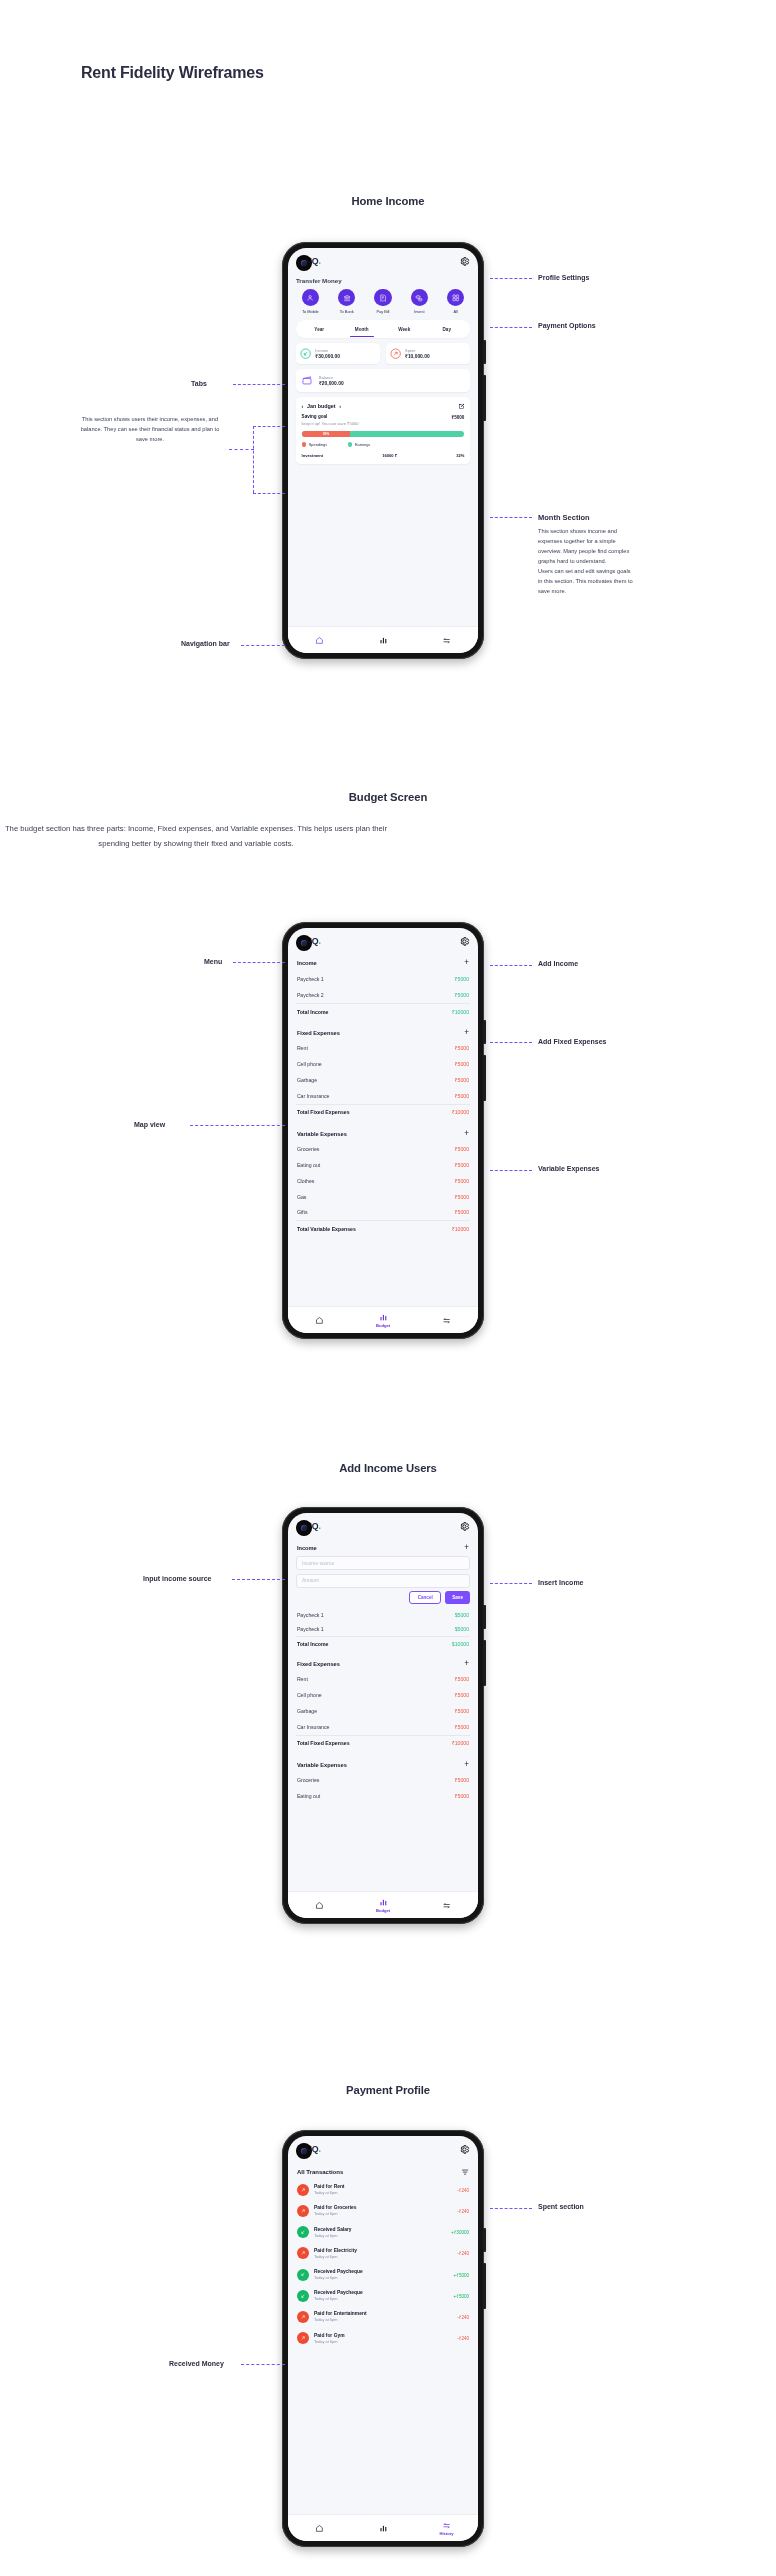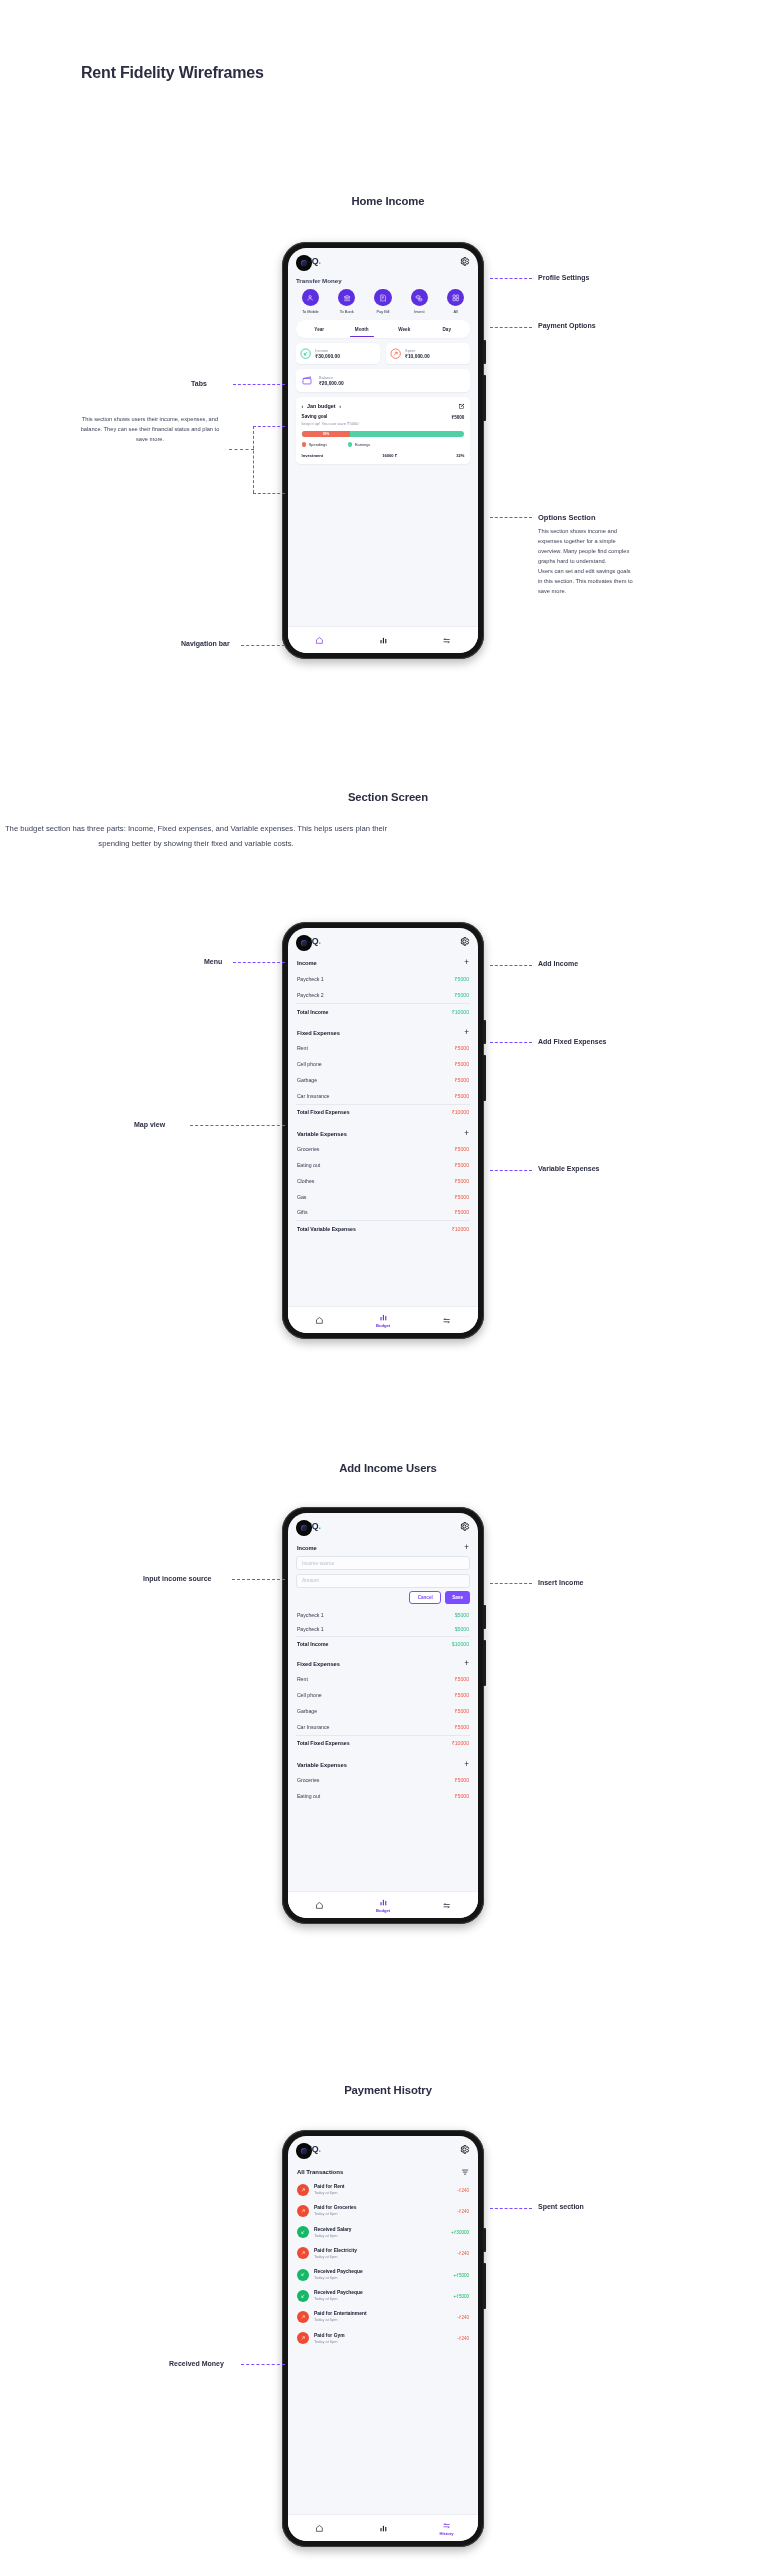--- a/index.html
+++ b/index.html
@@ -364,29 +364,29 @@
 
 <div class="anno" style="left:191px; top:380px;">Tabs</div>
 <div class="lead" style="left:233px; top:384px; width:52px;"></div>
 
 <div class="anno-body" style="left:80px; top:415px; width:140px; text-align:center;">This section shows users their income, expenses, and balance. They can see their financial status and plan to save more.</div>
 <div class="lead" style="left:229px; top:449px; width:25px;"></div>
 <div class="lead-v" style="left:253px; top:426px; height:67px;"></div>
 <div class="lead" style="left:253px; top:426px; width:32px;"></div>
 <div class="lead" style="left:253px; top:493px; width:32px;"></div>
 
-<div class="anno big" style="left:538px; top:513px;">Options Section</div>
+<div class="anno big" style="left:538px; top:513px;">Month Section</div>
 <div class="lead" style="left:490px; top:517px; width:42px;"></div>
 <div class="anno-body" style="left:538px; top:527px; width:98px; white-space:pre-line;">This section shows income and expenses together for a simple overview. Many people find complex graphs hard to understand.
 Users can set and edit savings goals in this section. This motivates them to save more.</div>
 
 <div class="anno" style="left:181px; top:640px;">Navigation bar</div>
 <div class="lead" style="left:241px; top:645px; width:44px;"></div>
 
-<div class="section-title" style="position:absolute;top:791px;">Section Screen</div>
+<div class="section-title" style="position:absolute;top:791px;">Budget Screen</div>
 <div class="section-sub" style="position:absolute; top:822px; left:0;">The budget section has three parts: Income, Fixed expenses, and Variable expenses. This helps users plan their spending better by showing their fixed and variable costs.</div>
 
 <div class="phone" style="left:282px; top:922px;">
   <div class="screen">
     <div class="notch">
         <i></i>
       </div>
     <div class="appbar">
       <div class="logo"><span class="l1">Fin</span><span class="l2">IQ</span><span class="l3">.</span></div>
       <svg class="gear" viewBox="0 0 24 24">
@@ -606,21 +606,21 @@
         </div>
     </div>
   </div>
 </div>
 
 <div class="anno" style="left:143px; top:1575px;">Input income source</div>
 <div class="lead" style="left:232px; top:1579px; width:53px;"></div>
 <div class="lead" style="left:490px; top:1583px; width:42px;"></div>
 <div class="anno" style="left:538px; top:1579px;">Insert Income</div>
 
-<div class="section-title" style="position:absolute;top:2084px;">Payment Hisotry</div>
+<div class="section-title" style="position:absolute;top:2084px;">Payment Profile</div>
 
 <div class="phone" style="left:282px; top:2130px;">
   <div class="screen">
     <div class="notch">
         <i></i>
       </div>
     <div class="appbar">
       <div class="logo"><span class="l1">Fin</span><span class="l2">IQ</span><span class="l3">.</span></div>
       <svg class="gear" viewBox="0 0 24 24">
           <path fill="none" stroke="#111" stroke-width="2" d="M12 15.5a3.5 3.5 0 1 0 0-7 3.5 3.5 0 0 0 0 7z"></path>

